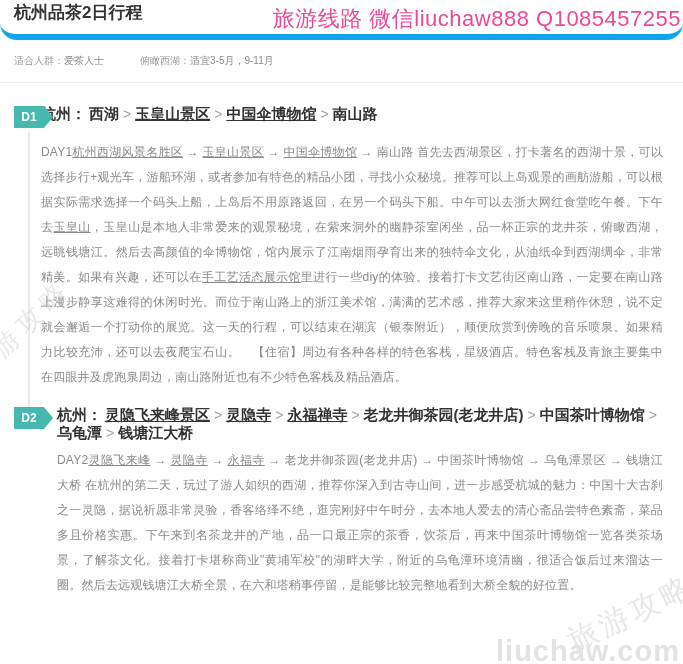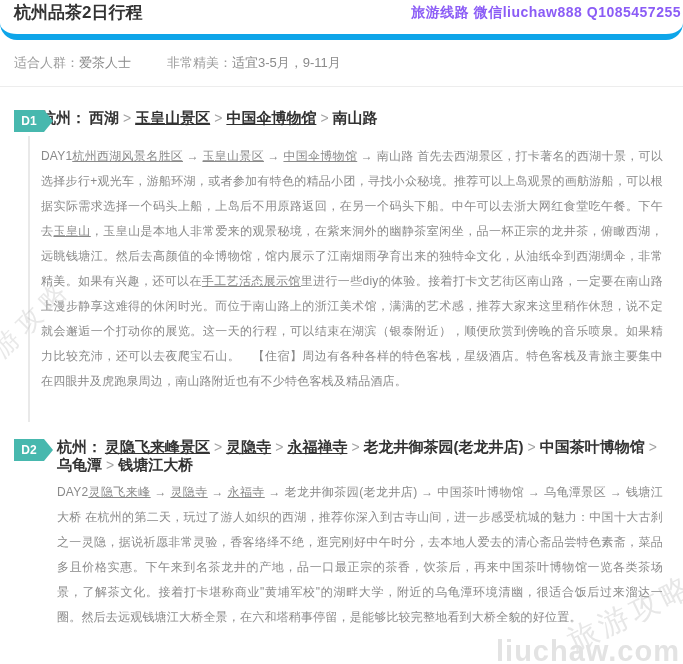--- a/index.html
+++ b/index.html
@@ -9,34 +9,34 @@
     font-family:"Liberation Sans","DejaVu Sans",sans-serif;
     position:relative;overflow:hidden;
   }
   .page{position:relative;width:683px;height:664px;background:#fff;overflow:hidden;}
 
   
   .hdr{position:relative;padding:2px 14px 11px;border-bottom:6px solid #0ea5e9;border-radius:17px;}
   .hdr h1{margin:0;font-size:17px;font-weight:bold;color:#333;line-height:21px;}
   .wm-top{
     position:absolute;top:4px;right:2px;white-space:nowrap;
-    font-size:14px;font-weight:bold;color:#8b5cf6;letter-spacing:.5px;
+    font-size:22px;font-weight:normal;color:#ec4899;letter-spacing:.5px;
   }
 
   
   .meta{display:flex;align-items:center;gap:36px;padding:14px;border-bottom:1px solid #ededed;
-        font-size:13px;color:#999;}
+        font-size:10px;color:#999;}
   .meta .grp{white-space:nowrap;}
   .meta .lab{color:#9b9b9b;}
   .meta .val{color:#8a8a8a;}
 
   
   .days{padding-top:22px;}
   .day{position:relative;padding:0 20px 0 57px;}
-  .day-1{margin-bottom:44px;padding-left:41px;}
+  .day-1{margin-bottom:16px;padding-left:41px;}
   .day-1::before{
     content:"";position:absolute;left:28px;top:27px;bottom:-28px;width:2px;background:#e9e9e9;
   }
   .badge{
     position:absolute;left:14px;top:1px;width:30px;height:22px;background:var(--accent);
     color:#fff;font-size:12px;font-weight:bold;text-align:center;line-height:22px;
   }
   .badge::after{
     content:"";position:absolute;left:30px;top:0;width:0;height:0;
     border-left:9px solid var(--accent);
@@ -75,21 +75,21 @@
   <div class="hdr">
     <h1>杭州品茶2日行程</h1>
     <div class="wm-top">旅游线路 微信liuchaw888 Q1085457255</div>
   </div>
 
   <div class="meta">
     <div class="grp">
       <span class="lab">适合人群：</span><span class="val">爱茶人士</span>
     </div>
     <div class="grp">
-      <span class="lab">非常精美：</span><span class="val">适宜3-5月，9-11月</span>
+      <span class="lab">俯瞰西湖：</span><span class="val">适宜3-5月，9-11月</span>
     </div>
   </div>
 
   <div class="days">
 
     <section class="day day-1">
       <div class="badge">D1</div>
       <div class="route">
         <span class="city">杭州：</span><span><span class="place">西湖</span><span class="sep">&gt;</span><span class="place u">玉皇山景区</span><span class="sep">&gt;</span><span class="place u">中国伞博物馆</span><span class="sep">&gt;</span><span class="place">南山路</span></span>
       </div>

